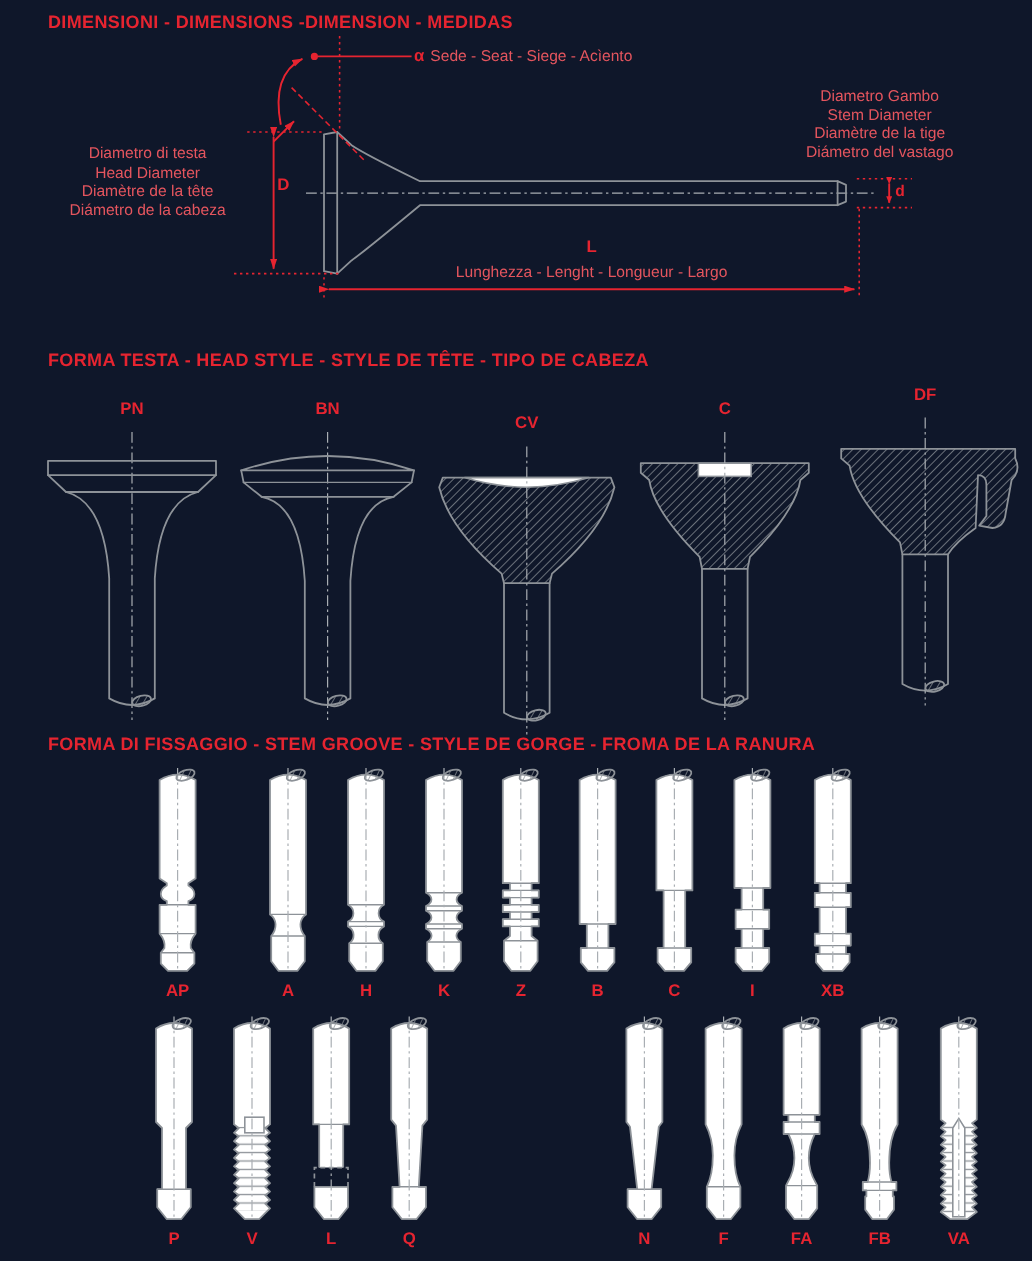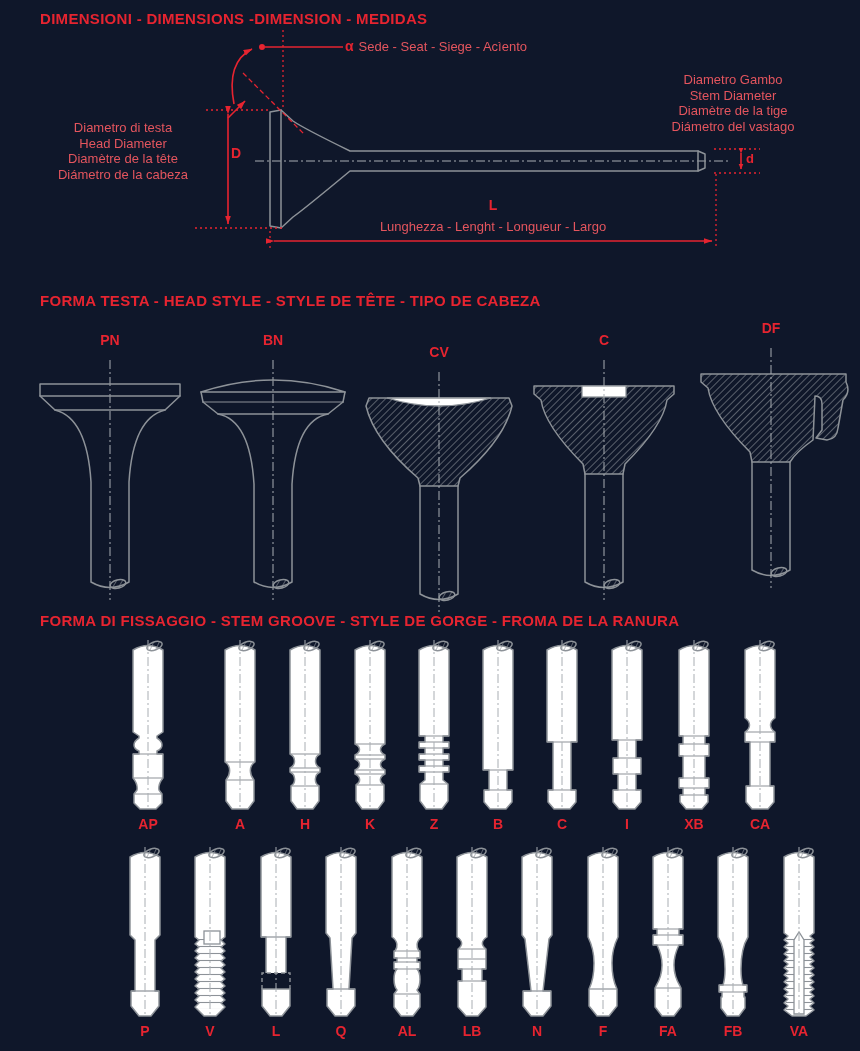--- a/index.html
+++ b/index.html
@@ -230,29 +230,20 @@
   </div>
   <div class="gfig" style="left:662px;top:638px">
     <svg width="64" height="172" viewBox="0 0 64 172">
       <path class="o" d="M17,12 Q32,3 47,12 L47,98 L43,98 L43,106 L47,106 L47,118 L43,118 L43,140 L47,140 L47,150 L43,150 L43,157 L46,157 L46,164 L40,171 L24,171 L18,164 L18,157 L21,157 L21,150 L17,150 L17,140 L21,140 L21,118 L17,118 L17,106 L21,106 L21,98 L17,98 Z"></path>
       <path class="s" fill="none" d="M17,98 L47,98 M17,106 L47,106 M17,118 L47,118 M17,140 L47,140 M17,150 L47,150 M18,157 L46,157"></path>
       <line class="cl" x1="32" y1="2" x2="32" y2="171"></line>
       <ellipse class="h" cx="38.5" cy="8" rx="8" ry="4" transform="rotate(-20 38.5 8)"></ellipse>
     </svg>
     <div class="glabel">XB</div>
   </div>
-  <div class="gfig" style="left:728px;top:638px">
-    <svg width="64" height="172" viewBox="0 0 64 172">
-      <path class="o" d="M17,12 Q32,3 47,12 L47,80 C41,84 41,90 47,94 L47,104 L42,104 L42,148 L46,148 L46,164 L40,171 L24,171 L18,164 L18,148 L22,148 L22,104 L17,104 L17,94 C23,90 23,84 17,80 Z"></path>
-      <path class="s" fill="none" d="M17,94 L47,94 M17,104 L47,104 M18,148 L46,148"></path>
-      <line class="cl" x1="32" y1="2" x2="32" y2="171"></line>
-      <ellipse class="h" cx="38.5" cy="8" rx="8" ry="4" transform="rotate(-20 38.5 8)"></ellipse>
-    </svg>
-    <div class="glabel">CA</div>
-  </div>
 
   <div class="gfig" style="left:113px;top:845px">
     <svg width="64" height="172" viewBox="0 0 64 172">
       <path class="o" d="M17,12 Q32,3 47,12 L47,90 L42,95 L42,146 L46,146 L46,161 L38,171 L26,171 L18,161 L18,146 L22,146 L22,95 L17,90 Z"></path>
       <path class="s" fill="none" d="M18,146 L46,146"></path>
       <line class="cl" x1="32" y1="2" x2="32" y2="171"></line>
       <ellipse class="h" cx="38.5" cy="8" rx="8" ry="4" transform="rotate(-20 38.5 8)"></ellipse>
     </svg>
     <div class="glabel">P</div>
   </div>
@@ -279,38 +270,20 @@
   </div>
   <div class="gfig" style="left:309px;top:845px">
     <svg width="64" height="172" viewBox="0 0 64 172">
       <path class="o" d="M17,12 Q32,3 47,12 L47,88 L43,93 L40,144 L46,144 L46,161 L38,171 L26,171 L18,161 L18,144 L24,144 L21,93 L17,88 Z"></path>
       <path class="s" fill="none" d="M18,144 L46,144"></path>
       <line class="cl" x1="32" y1="2" x2="32" y2="171"></line>
       <ellipse class="h" cx="38.5" cy="8" rx="8" ry="4" transform="rotate(-20 38.5 8)"></ellipse>
     </svg>
     <div class="glabel">Q</div>
   </div>
-  <div class="gfig" style="left:375px;top:845px">
-    <svg width="64" height="172" viewBox="0 0 64 172">
-      <path class="o" d="M17,12 Q32,3 47,12 L47,92 C41,96 41,102 44,106 L45,106 L45,113 L42,113 L42,117 L45,117 L45,124 L42,124 C46,128 46,140 42,145 L45,149 L45,162 L38,171 L26,171 L19,162 L19,149 L22,145 C18,140 18,128 22,124 L19,124 L19,117 L22,117 L22,113 L19,113 L19,106 L20,106 C23,102 23,96 17,92 Z"></path>
-      <path class="s" fill="none" d="M19,106 L45,106 M19,113 L45,113 M19,117 L45,117 M19,124 L45,124 M19,149 L45,149"></path>
-      <line class="cl" x1="32" y1="2" x2="32" y2="171"></line>
-      <ellipse class="h" cx="38.5" cy="8" rx="8" ry="4" transform="rotate(-20 38.5 8)"></ellipse>
-    </svg>
-    <div class="glabel">AL</div>
-  </div>
-  <div class="gfig" style="left:440px;top:845px">
-    <svg width="64" height="172" viewBox="0 0 64 172">
-      <path class="o" d="M17,12 Q32,3 47,12 L47,92 C41,96 41,100 46,104 L46,124 L42,124 L42,136 L46,136 L46,162 L38,171 L26,171 L18,162 L18,136 L22,136 L22,124 L18,124 L18,104 C23,100 23,96 17,92 Z"></path>
-      <path class="s" fill="none" d="M18,104 L46,104 M18,114 L46,114 M18,124 L46,124 M18,136 L46,136"></path>
-      <line class="cl" x1="32" y1="2" x2="32" y2="171"></line>
-      <ellipse class="h" cx="38.5" cy="8" rx="8" ry="4" transform="rotate(-20 38.5 8)"></ellipse>
-    </svg>
-    <div class="glabel">LB</div>
-  </div>
   <div class="gfig" style="left:505px;top:845px">
     <svg width="64" height="172" viewBox="0 0 64 172">
       <path class="o" d="M17,12 Q32,3 47,12 L47,90 L44,94 L38,146 L46,146 L46,161 L38,171 L26,171 L18,161 L18,146 L26,146 L20,94 L17,90 Z"></path>
       <path class="s" fill="none" d="M18,146 L46,146"></path>
       <line class="cl" x1="32" y1="2" x2="32" y2="171"></line>
       <ellipse class="h" cx="38.5" cy="8" rx="8" ry="4" transform="rotate(-20 38.5 8)"></ellipse>
     </svg>
     <div class="glabel">N</div>
   </div>
   <div class="gfig" style="left:571px;top:845px">

